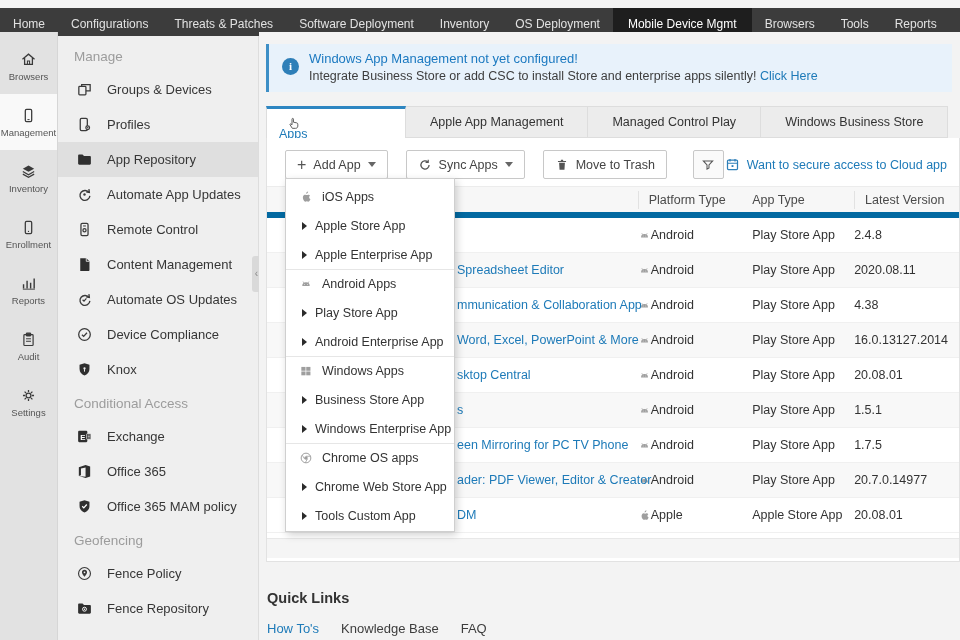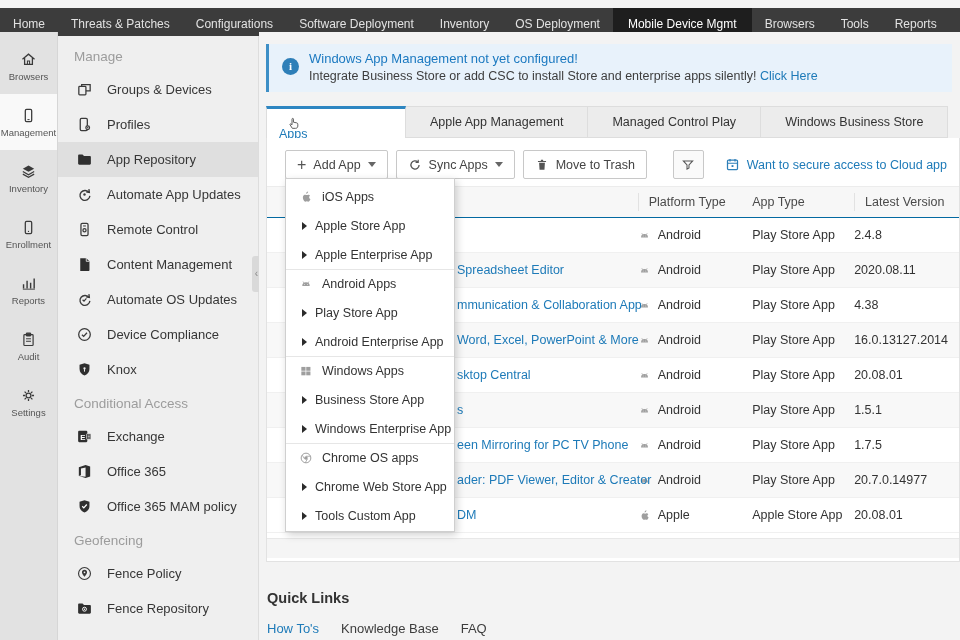--- a/index.html
+++ b/index.html
@@ -40,35 +40,35 @@
   .tab { height:32px; line-height:30px; padding:0 24px; font-size:12.5px; background:#ececec; border:1px solid #ddd; border-left:none; color:#333; cursor:pointer; }
   .tab:first-child { border-left:1px solid #ddd; }
   .tab.active { background:#fff; border-top:3px solid #2e86c1; border-bottom:none; color:#1d7ab8; width:140px; padding:12px; line-height:27px; }
   .hand-cursor { position:absolute; left:286px; top:114px; z-index:60; }
   .hand-cursor svg { width:16px; height:18px; }
 
   
   .card { position:absolute; left:266px; top:138px; width:694px; height:424px; background:#fff; border:1px solid #e2e2e2; border-top:none; overflow:hidden; }
   .toolbar { display:flex; align-items:center; margin:12px 12px 0 18px; height:29px; }
   .btn { display:inline-flex; align-items:center; gap:7px; height:29px; padding:0 11px; background:#fff; border:1px solid #c8c8c8; border-radius:2px; font-size:12.5px; color:#444; cursor:pointer; white-space:nowrap; }
-  .btn + .btn { margin-left:8px; }
+  .btn + .btn { margin-left:18px; }
   .btn .plus { font-size:16px; color:#555; line-height:1; }
   .btn .caret { width:0; height:0; border-left:4px solid transparent; border-right:4px solid transparent; border-top:5px solid #666; }
   .btn.icon-only { width:31px; justify-content:center; margin-left:26px; background:#fafafa; }
   .btn svg { width:14px; height:14px; }
   .secure-link { margin-left:auto; display:flex; align-items:center; gap:7px; color:#1d7ab8; font-size:12.5px; white-space:nowrap; cursor:pointer; }
   .secure-link svg { width:15px; height:15px; }
 
   .tbl { margin-top:7px; font-size:12.5px; }
-  .tbl-header { height:32px; background:#f7f7f7; border-top:1px solid #ececec; border-bottom:1px solid #0369a1; display:flex; align-items:center; color:#4a4a4a; }
+  .tbl-header { height:32px; background:#f7f7f7; border-top:1px solid #ececec; border-bottom:6px solid #0369a1; display:flex; align-items:center; color:#4a4a4a; }
   .tbl-row { height:35px; display:flex; align-items:center; border-bottom:1px solid #f0f0f0; position:relative; }
   .tbl-row:nth-child(even) { background:#f8f8f8; }
   .c-name { width:389px; position:relative; height:100%; }
   .c-name .frag { position:absolute; left:190px; top:50%; transform:translateY(-50%); color:#1d7ab8; white-space:nowrap; cursor:pointer; }
-  .c-platform { width:120px; display:flex; align-items:center; gap:7px; }
+  .c-platform { width:120px; display:flex; align-items:center; }
   .c-platform .icn svg { width:13px; height:13px; }
   .c-apptype { width:107px; }
   .c-version { width:110px; white-space:nowrap; }
   .tbl-header .c-platform, .tbl-header .c-version { border-left:1px solid #e2e2e2; height:18px; line-height:18px; padding-left:0; }
   .tbl-header .c-platform { padding-left:0; gap:0; }
   .tbl-header .c-platform, .tbl-header .c-apptype { padding-left:0; }
   .tbl-header > div { padding-left:0; }
   .tbl-header .c-platform { text-indent:10px; }
   .tbl-header .c-version { text-indent:10px; }
   .card-footer { height:20px; background:#f5f5f5; border-top:1px solid #e8e8e8; margin-top:5px; }
@@ -88,22 +88,22 @@
   .quick-links .ql { color:#3d3d3d; cursor:pointer; }
   .quick-links .ql.first { color:#1d7ab8; }
 
   .icn { display:inline-flex; }
 </style>
 </head>
 <body>
 
 <nav class="topnav">
     <div class="nav-item">Home</div>
+    <div class="nav-item">Configurations</div>
     <div class="nav-item">Threats &amp; Patches</div>
-    <div class="nav-item">Configurations</div>
     <div class="nav-item">Software Deployment</div>
     <div class="nav-item">Inventory</div>
     <div class="nav-item">OS Deployment</div>
     <div class="nav-item active">Mobile Device Mgmt</div>
     <div class="nav-item">Browsers</div>
     <div class="nav-item">Tools</div>
     <div class="nav-item">Reports</div>
     <div class="nav-item">Admin</div>
   </nav>
 

